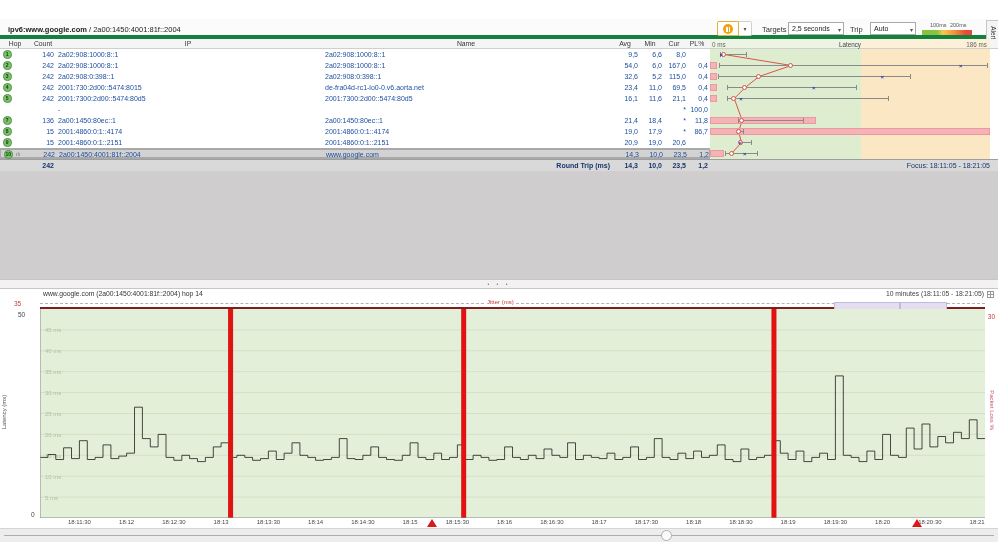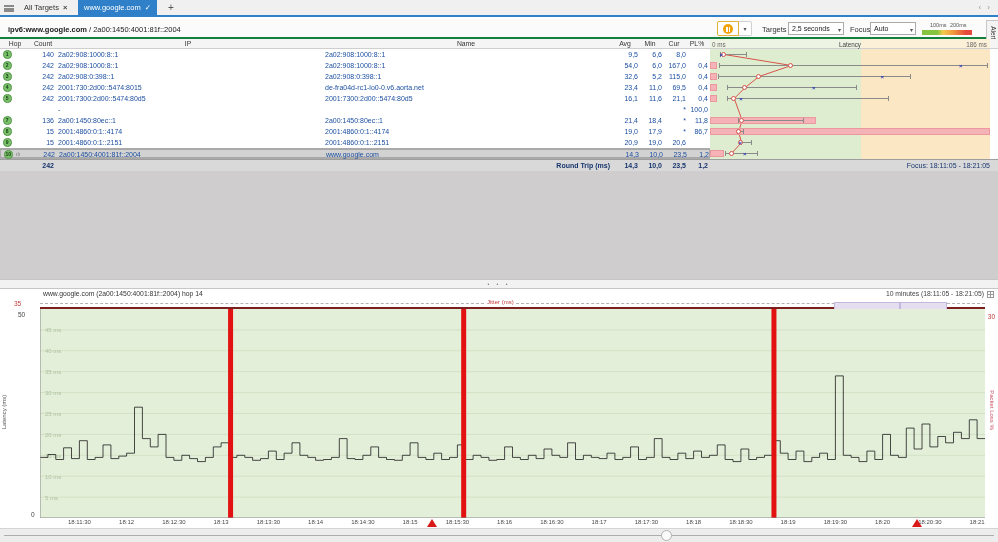--- a/index.html
+++ b/index.html
@@ -12,21 +12,21 @@
   .menu-icon::after{ content:""; display:block; margin-top:1px; border-top:2px solid #8a8a8a; }
   .tab { position:absolute; top:0; height:15px; padding:3px 6px 0 6px; font-size:7.5px; color:#333; }
   .tab.t1 { left:18px; }
   .tab.t2 { left:78px; background:#2f80c9; color:#fff; }
   .tab .cl { margin-left:4px; font-weight:bold; color:#444; }
   .tab.t2 .ck { margin-left:4px; color:#fff; }
   .newtab { position:absolute; left:168px; top:2px; font-size:10px; color:#555; }
   .tabscroll { position:absolute; right:6px; top:3px; font-size:8px; color:#999; letter-spacing:2px; }
 
   
-  .toolbar { position:absolute; left:0; top:19px; width:998px; height:20px; background:#fbfbfb; border-bottom:2px solid #15803d;text-decoration:underline; }
+  .toolbar { position:absolute; left:0; top:19px; width:998px; height:20px; background:#fbfbfb; border-bottom:4px solid #15803d;text-decoration:underline; }
   .target-title { position:absolute; left:8px; top:6px; font-size:7.5px; color:#222; }
   .target-title b { font-weight:bold; }
   .pausegrp { position:absolute; left:717px; top:2px; height:15px; display:flex; }
   .pausebtn { width:22px; height:15px; background:#fff; border:1px solid #e0b23a; border-radius:2px 0 0 2px; position:relative; }
   .pause-circle { position:absolute; left:5px; top:2px; width:10px; height:10px; border-radius:50%; background:#f0a30a; }
   .pause-circle i { position:absolute; top:2.5px; width:1.6px; height:5px; background:#fff; }
   .pause-circle i.b1{ left:3px; } .pause-circle i.b2{ left:5.6px; }
   .pausedrop { width:13px; height:15px; background:#fff; border:1px solid #d0d0d0; border-left:none; border-radius:0 2px 2px 0; text-align:center; color:#555; font-size:6px; line-height:14px; }
   .lbl { position:absolute; top:6px; font-size:7.5px; color:#333; }
   .sel { position:absolute; top:3px; height:13px; background:#fff; border:1px solid #aaa; font-size:7px; color:#222; padding:2px 12px 0 3px; }
@@ -95,46 +95,35 @@
   .alertmark { position:absolute; top:1px; width:0; height:0; border-left:5px solid transparent; border-right:5px solid transparent; border-bottom:8px solid #d91818; transform:translateX(-50%); }
   .scrollzone { position:absolute; left:0; top:239px; width:998px; height:14px; background:#ededed; border-top:1px solid #d4d4d4; }
   .scrolltrack { position:absolute; left:4px; top:6px; width:990px; height:1px; background:#adadad; }
   .scrollthumb { position:absolute; left:661px; top:1px; width:11px; height:11px; border-radius:50%; background:#fafafa; border:1px solid #b0b0b0; }
 </style>
 </head>
 <body>
 
 <div id="app">
 
-  <div class="tabbar">
-    <div class="menu-icon"></div>
-    <div class="tab t1">
-      <span>All Targets</span><span class="cl">×</span>
-    </div>
-    <div class="tab t2">
-      <span>www.google.com</span><span class="ck">✓</span>
-    </div>
-    <div class="newtab">+</div>
-    <div class="tabscroll">‹ ›</div>
-  </div>
 
   <div class="toolbar">
     <div class="target-title"><b>ipv6:www.google.com</b><span> / 2a00:1450:4001:81f::2004</span></div>
     <div class="pausegrp">
       <div class="pausebtn">
           <div class="pause-circle">
             <i class="b1"></i>
             <i class="b2"></i>
           </div>
         </div>
       <div class="pausedrop">▾</div>
     </div>
     <span class="lbl" style="left:762px;">Targets</span>
     <div class="sel" style="left:788px;width:56px;"><span>2,5 seconds</span><span class="arr">▾</span></div>
-    <span class="lbl" style="left:850px;">Focus</span>
+    <span class="lbl" style="left:850px;">Trip</span>
     <div class="sel" style="left:870px;width:46px;"><span>Auto</span><span class="arr">▾</span></div>
     <div class="legend">
       <span class="ll l1">100ms</span>
       <span class="ll l2">200ms</span>
       <div class="bar"></div>
     </div>
   </div>
   <div class="alertstab">
       <span>Alerts</span>
     </div>

